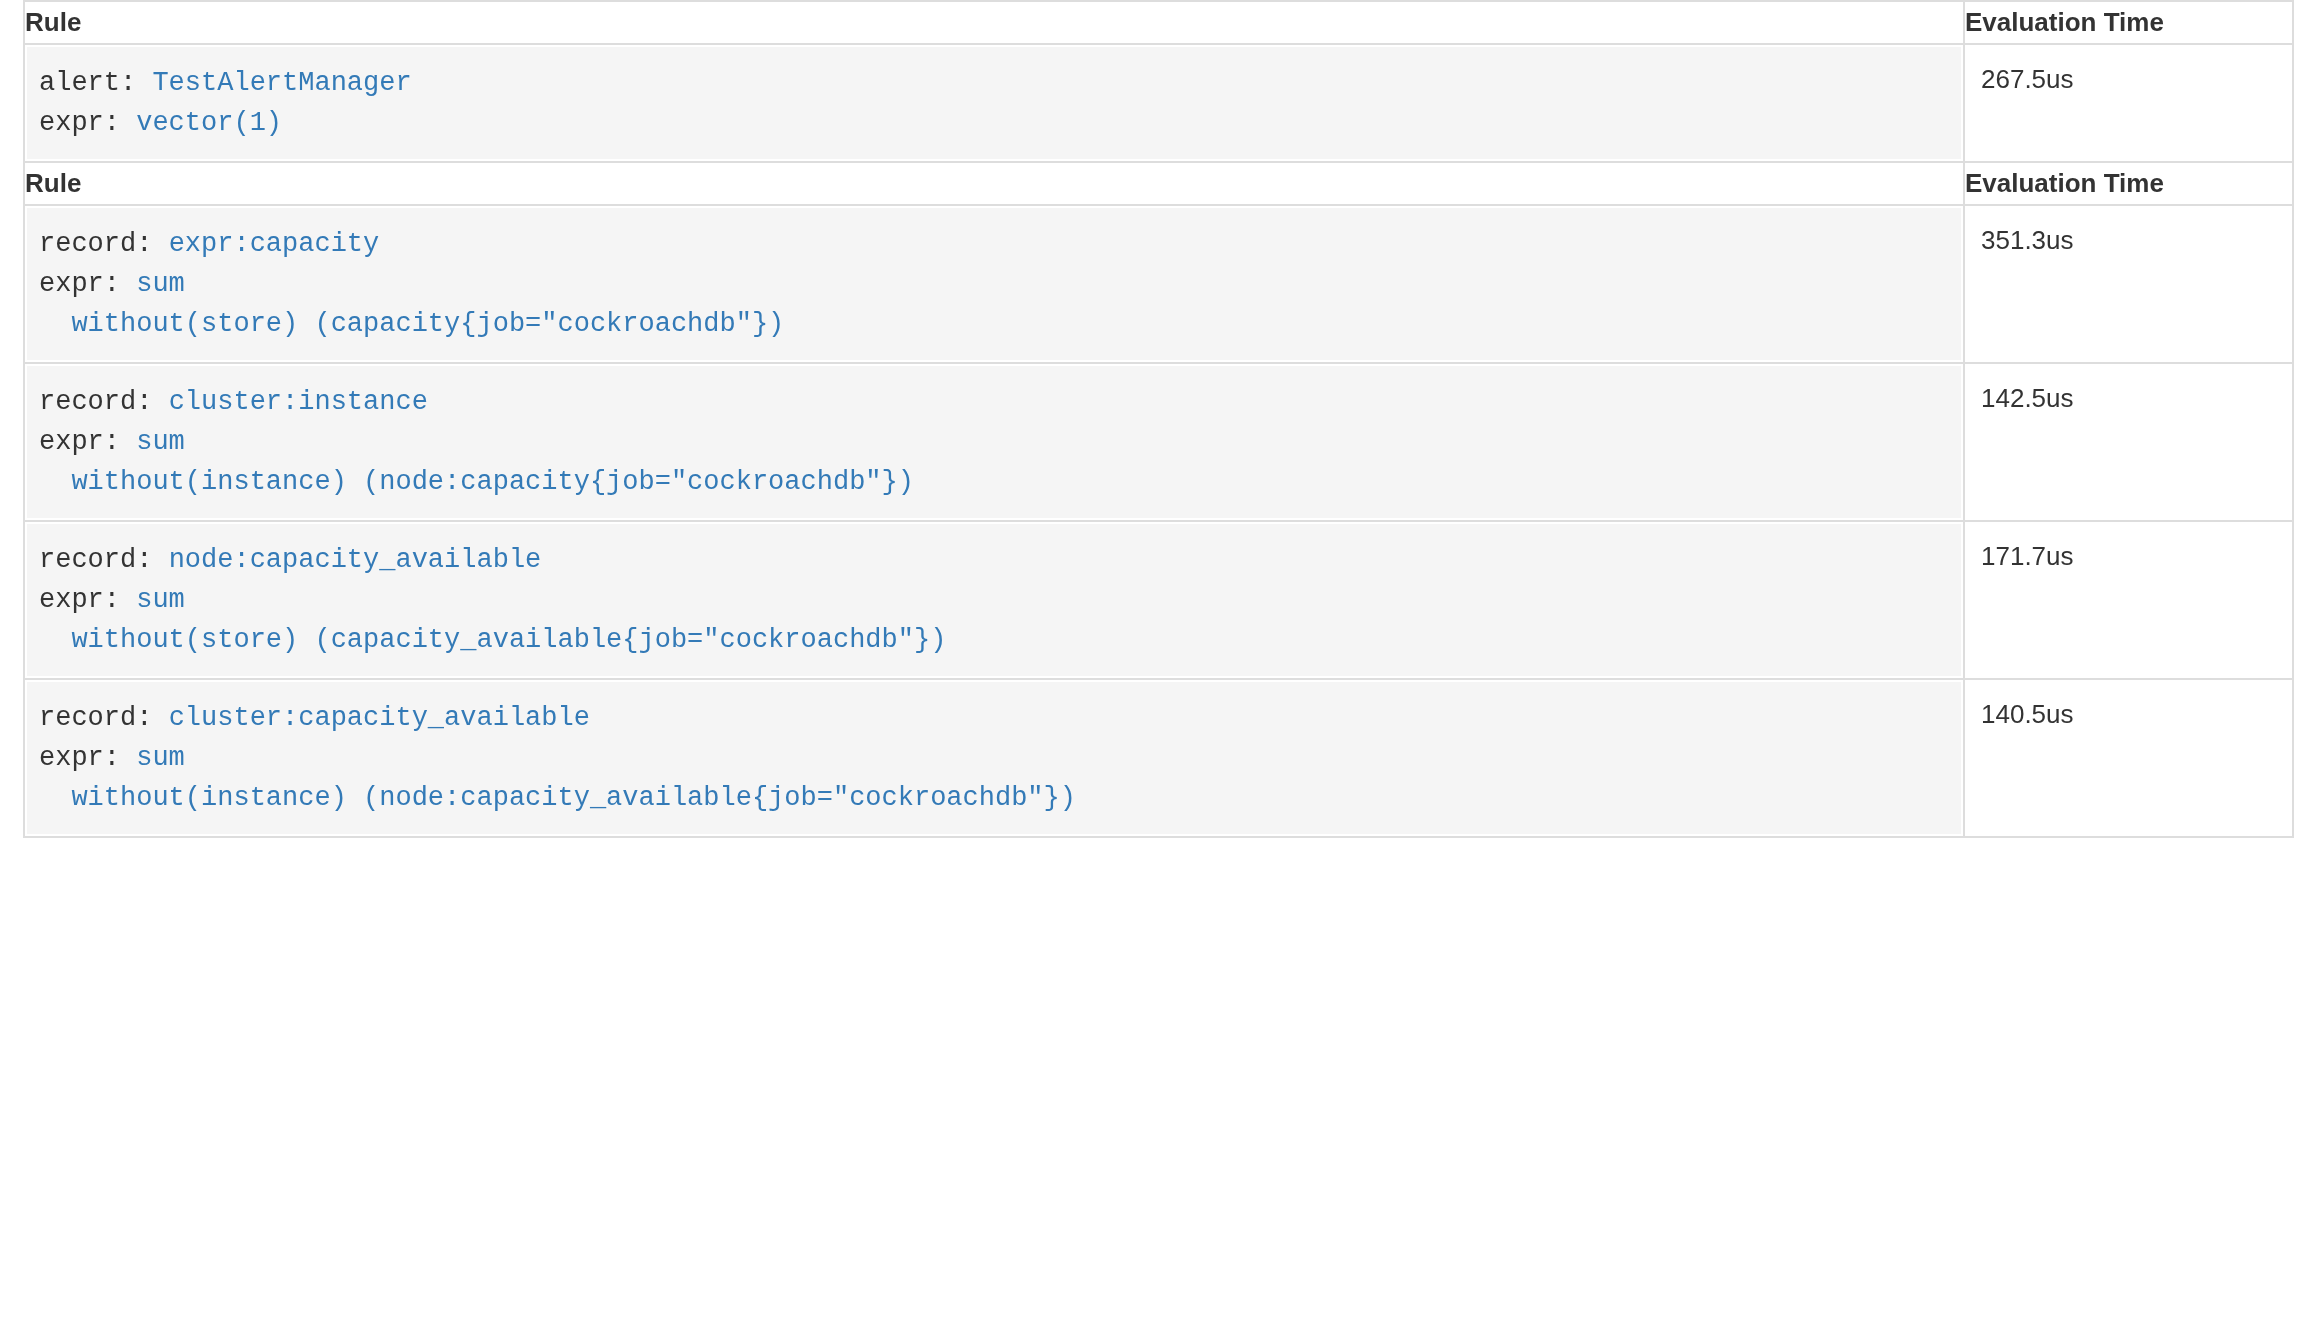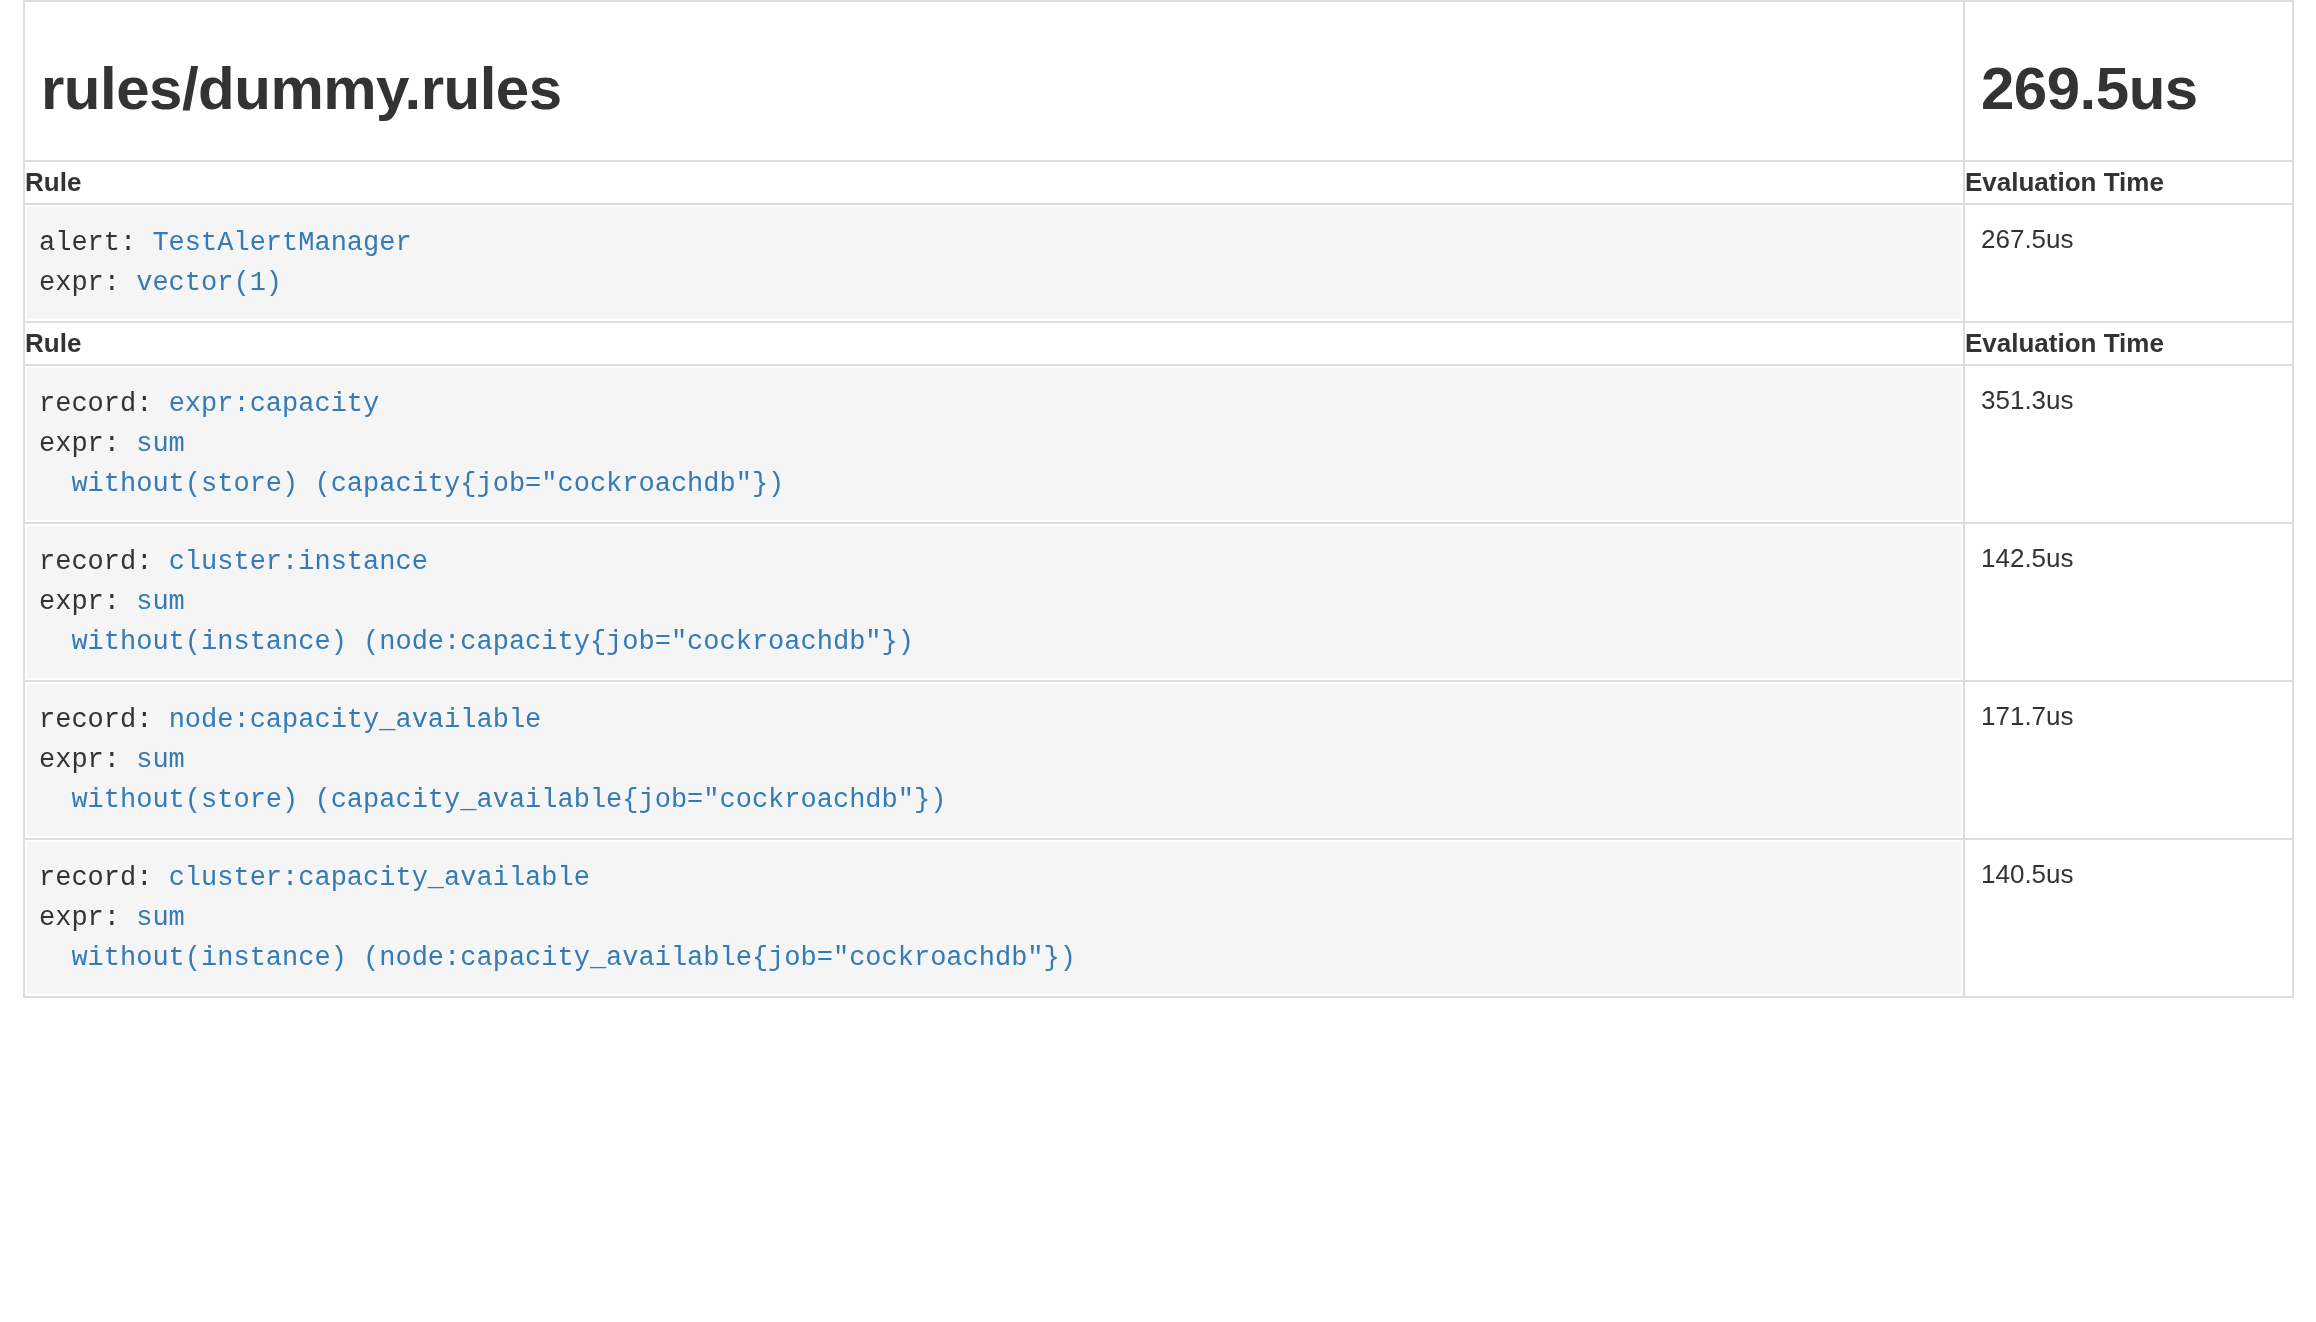--- a/index.html
+++ b/index.html
@@ -95,28 +95,20 @@
 
 <div class="page">
 
   <table class="rules-table">
     <colgroup>
       <col class="c-rule">
       <col class="c-eval">
     </colgroup>
     <tbody id="groups-root">
         <tr>
-          <td class="group-cell">
-            <h2>rules/dummy.rules</h2>
-          </td>
-          <td class="group-cell">
-            <h2>269.5us</h2>
-          </td>
-        </tr>
-        <tr>
           <td class="col-hdr">Rule</td>
           <td class="col-hdr">Evaluation Time</td>
         </tr>
         <tr>
           <td class="rule-cell">
             <pre><span class="rule-keyword">alert: </span><a class="rule-link" href="#">TestAlertManager</a>
 <span class="rule-keyword">expr: </span><a class="rule-link" href="#">vector(1)</a></pre>
           </td>
           <td class="eval-cell">267.5us</td>
         </tr>

